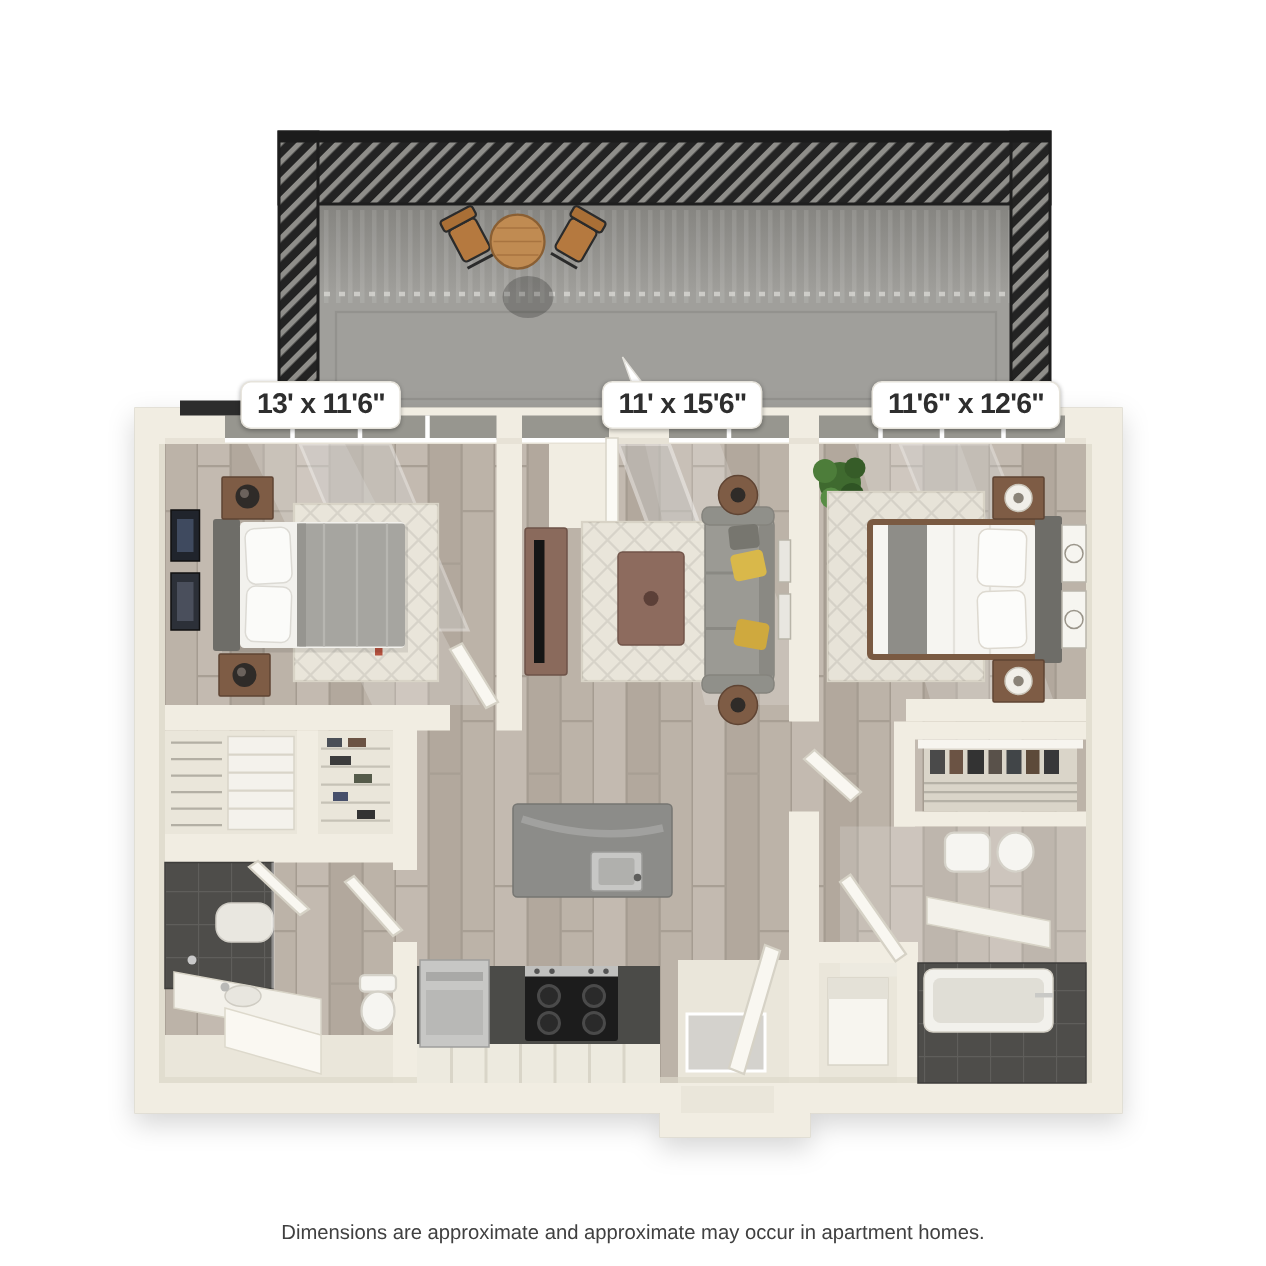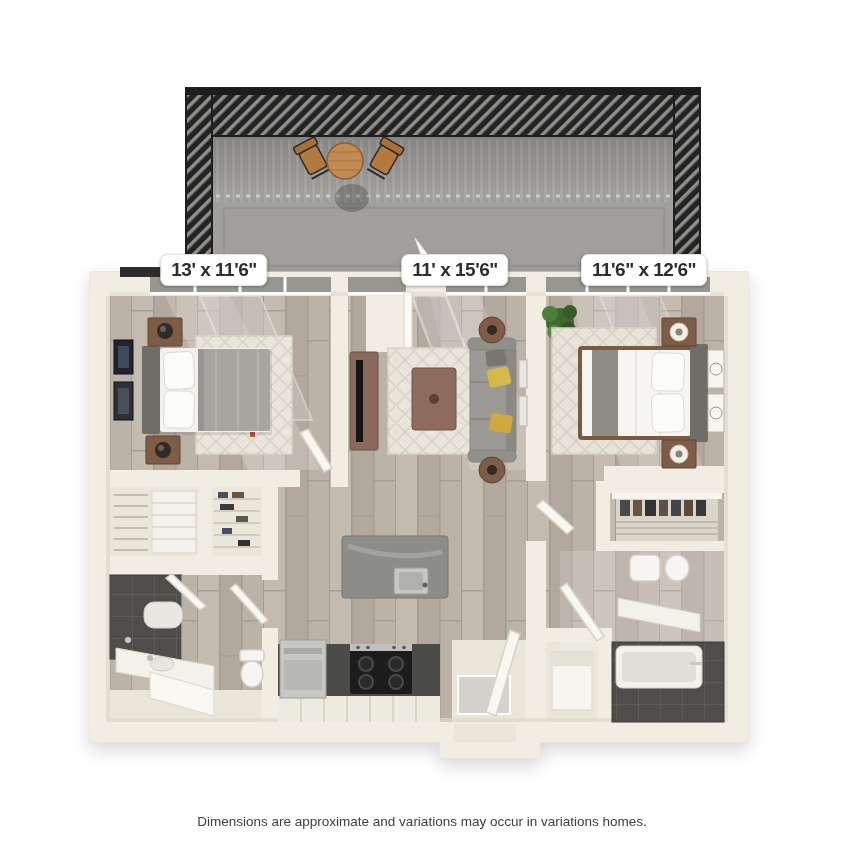--- a/index.html
+++ b/index.html
@@ -398,15 +398,15 @@
     <polygon class="door-panel" points="510,630 520,634 496,716 486,712"></polygon>
   </g>
 
   <polygon points="415,238 427,272 441,272" fill="#ffffff" stroke="#e2e0da"></polygon>
 </svg>
 
 <div class="dim-label" style="left:214px;top:270px">13' x 11'6"</div>
 <div class="dim-label" style="left:455px;top:270px">11' x 15'6"</div>
 <div class="dim-label" style="left:644px;top:270px">11'6" x 12'6"</div>
 
-<div class="disclaimer">Dimensions are approximate and variations may occur in variations homes.</div>
+<div class="disclaimer">Dimensions are approximate and approximate may occur in apartment homes.</div>
 
 </div>
 
 </body></html>

